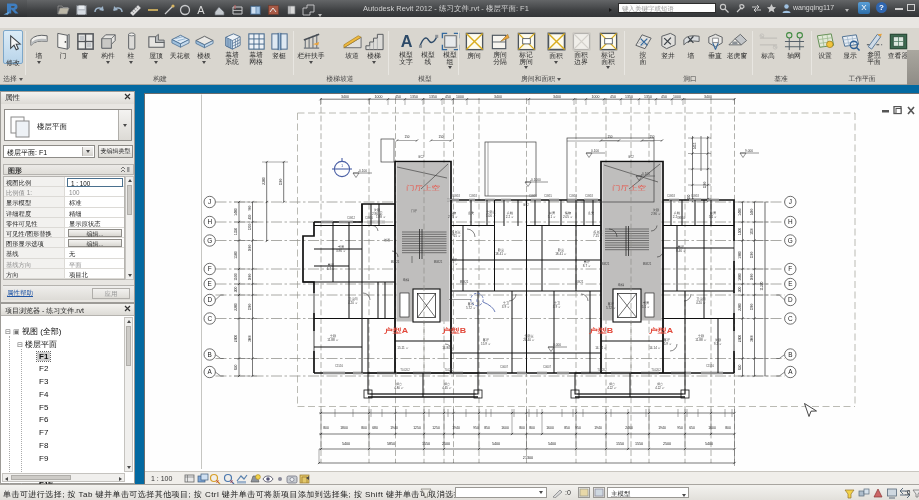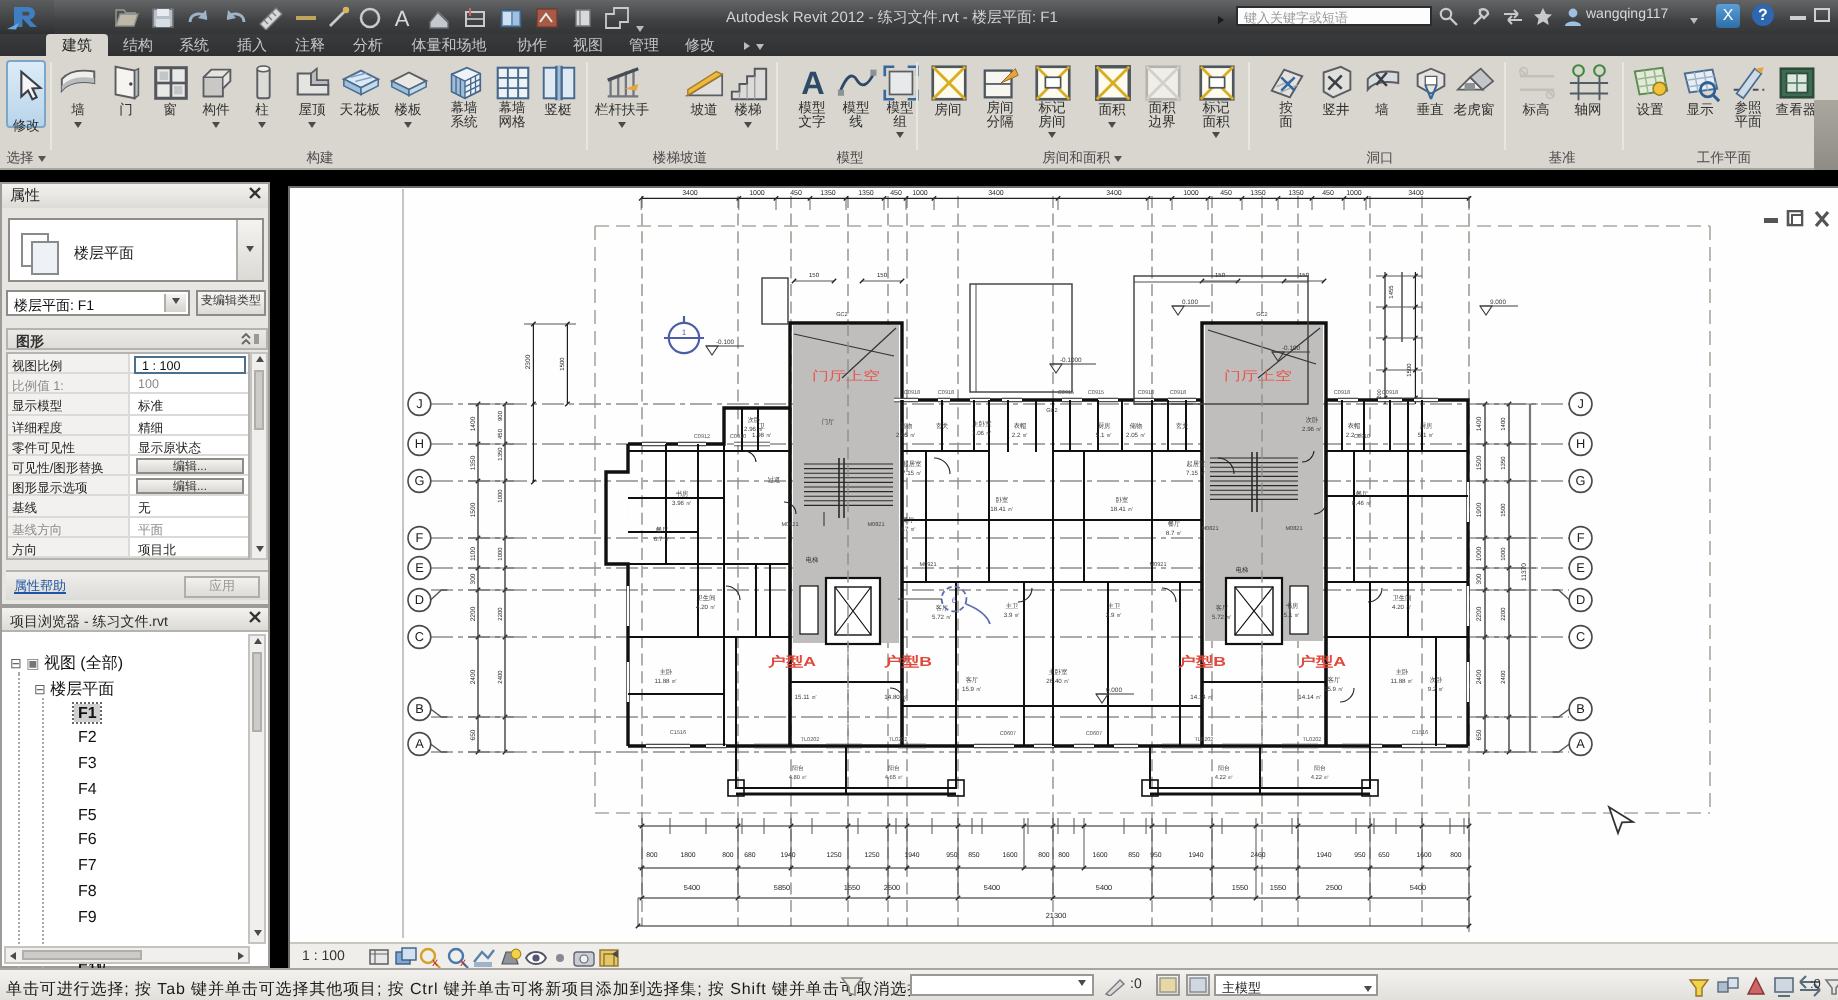--- a/index.html
+++ b/index.html
@@ -34,21 +34,21 @@
 .dtri { display:inline-block; width:0; height:0; border-left:2.6px solid transparent; border-right:2.6px solid transparent; border-top:3.2px solid #4a4a4a; vertical-align:middle; }
 .utri { display:inline-block; width:0; height:0; border-left:2.6px solid transparent; border-right:2.6px solid transparent; border-bottom:3.2px solid #4a4a4a; vertical-align:middle; }
 .ltri { display:inline-block; width:0; height:0; border-top:2.6px solid transparent; border-bottom:2.6px solid transparent; border-right:3.2px solid #4a4a4a; vertical-align:middle; }
 .rtri { display:inline-block; width:0; height:0; border-top:2.6px solid transparent; border-bottom:2.6px solid transparent; border-left:3.2px solid #4a4a4a; vertical-align:middle; }
 .rsep { position:absolute; top:3px; width:1px; height:44px; background:#bcb9b2; border-right:1px solid #e8e6e1; }
 .rcap { position:absolute; top:46px; height:10px; font-size:6.8px; color:#4a4a4a; text-align:center; }
 #modbtn { position:absolute; left:3px; top:2px; width:20px; height:34px; background:linear-gradient(#dcecf7,#b8d4ea); border:1px solid #7da7c9; border-radius:2px; text-align:center; padding-top:2px; }
 #ribcorner { position:absolute; left:907px; top:50px; width:12px; height:35px; background:linear-gradient(#aaa79f,#8f8c86); }
 
 
-#work { position:absolute; left:0; top:85px; width:919px; height:399px; background:#000000; }
+#work { position:absolute; left:0; top:85px; width:919px; height:399px; background:#0369a1; }
 
 
 #canvas { position:absolute; left:144px; top:8px; width:775px; height:391px; background:#fefefe; border-top:1px solid #6c6c6c; border-left:1px solid #6c6c6c; }
 #plan { position:absolute; left:0; top:0; }
 #viewbar { position:absolute; left:0px; bottom:0px; width:775px; height:13px; background:#f0eeea; border-top:1px solid #c9c6c0; font-size:7px; color:#333; }
 #viewbar .vscale { position:absolute; left:6px; top:3px; }
 .vic { position:absolute; top:0.5px; }
 #hsbarrow { position:absolute; left:161px; top:2px; font-size:7px; color:#555; }
 #winctl { position:absolute; right:3px; top:7px; width:34px; height:9px; }
 
@@ -192,34 +192,20 @@
           <path d="M1.5 10 C1.5 7 9.5 7 9.5 10 Z" fill="#9fc0e0"></path>
         </svg></div>
     <div id="wang">wangqing117</div>
     <div class="tico" style="left:845px;top:6px"><span class="dtri" style="border-top-color:#bbb"></span></div>
     <div id="xico">X</div>
     <div id="helpico">?</div>
     <div id="winmin"></div>
     <div id="winmax"></div>
   </div>
 
-  <div id="tabrow">
-      <div class="tab active" style="left:23px;width:31px">建筑</div>
-<div class="tab" style="left:55px;width:28px">结构</div>
-<div class="tab" style="left:83px;width:28px">系统</div>
-<div class="tab" style="left:112px;width:28px">插入</div>
-<div class="tab" style="left:141px;width:28px">注释</div>
-<div class="tab" style="left:170px;width:28px">分析</div>
-<div class="tab" style="left:198px;width:53px">体量和场地</div>
-<div class="tab" style="left:252px;width:28px">协作</div>
-<div class="tab" style="left:280px;width:28px">视图</div>
-<div class="tab" style="left:308px;width:28px">管理</div>
-<div class="tab" style="left:336px;width:28px">修改</div>
-<div class="tab" style="left:368px;width:18px"><span class="rtri" style="border-left-color:#bbb"></span> <span class="dtri" style="border-top-color:#bbb"></span></div>
-    </div>
 
   <div id="ribbon">
     <div id="modbtn"><svg width="21" height="21" viewBox="0 0 22 22">
           <path d="M7 3 L7 16 L10.5 12.8 L12.8 17.5 L15 16.4 L12.8 11.8 L17 11.5 Z" fill="#f5f5f5" stroke="#3a3f45" stroke-width="1.1"></path>
         </svg><div class="rlab" style="margin-top:1px">修改</div></div>
 <div class="rsep" style="left:25px"></div>
 <div class="rbtn" style="left:22px;width:34px">
         <div class="ricon"><svg width="21" height="21" viewBox="0 0 22 22">
             <path d="M2 15 Q7 9 19 11 L19 5 Q7 3 2 9 Z" fill="#f0efec" stroke="#5a5d61" stroke-width="1"></path>
             <path d="M2 15 Q7 9 19 11 L19 8.5 Q7 6.5 2 12.5 Z" fill="#b9bcbe"></path>

